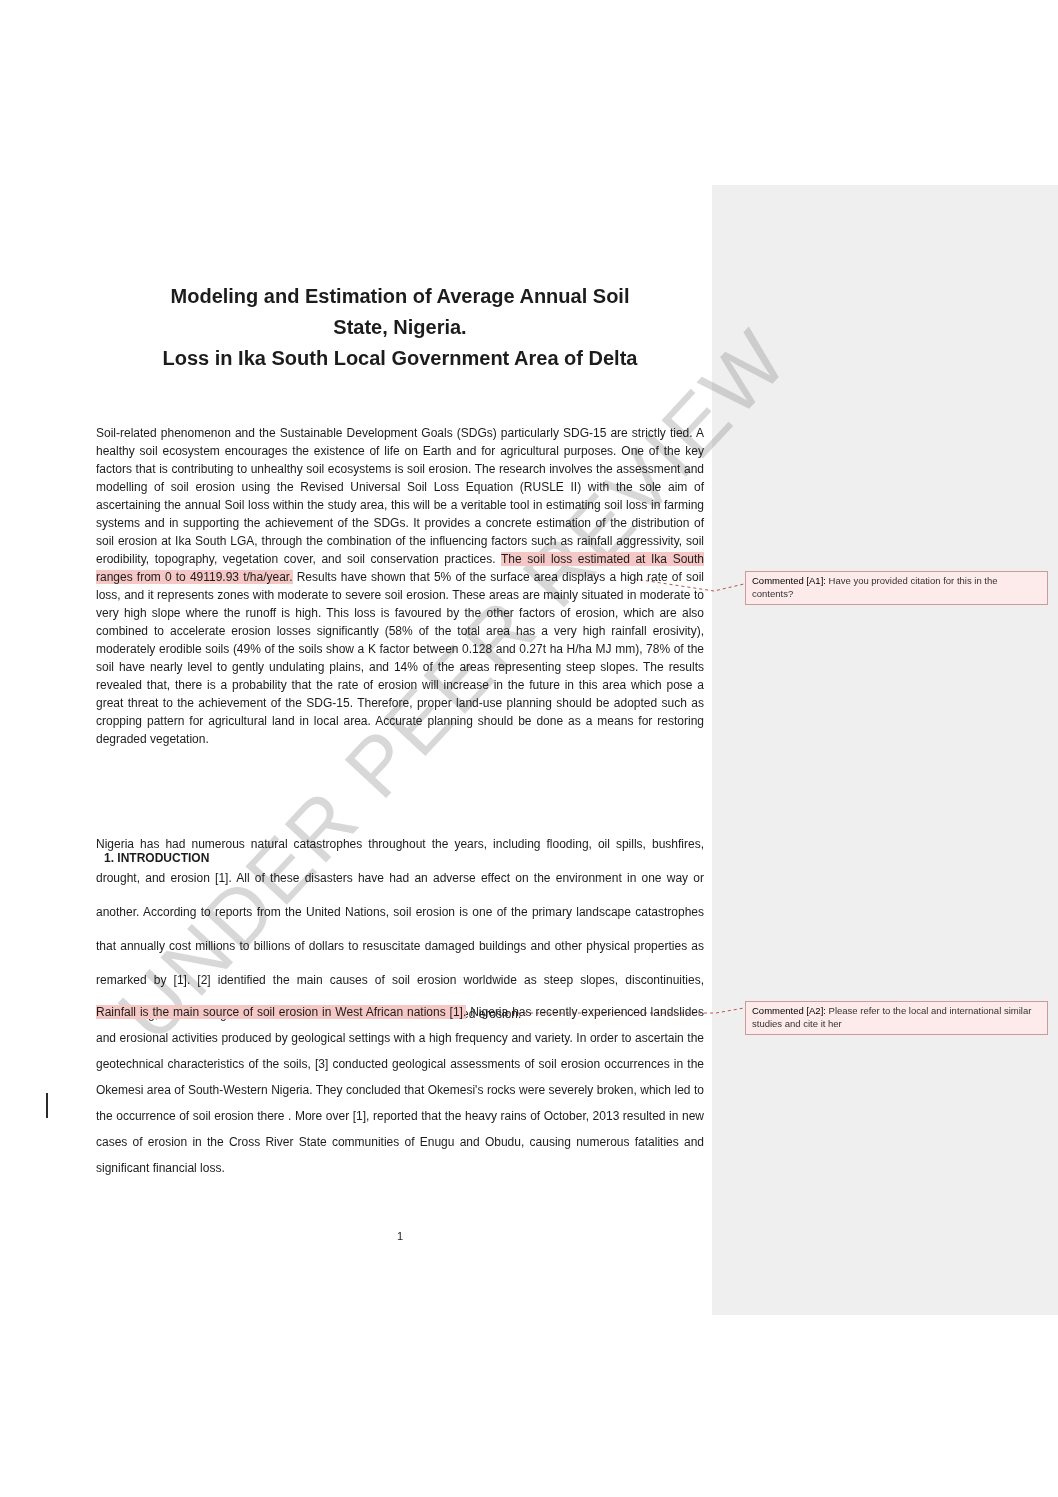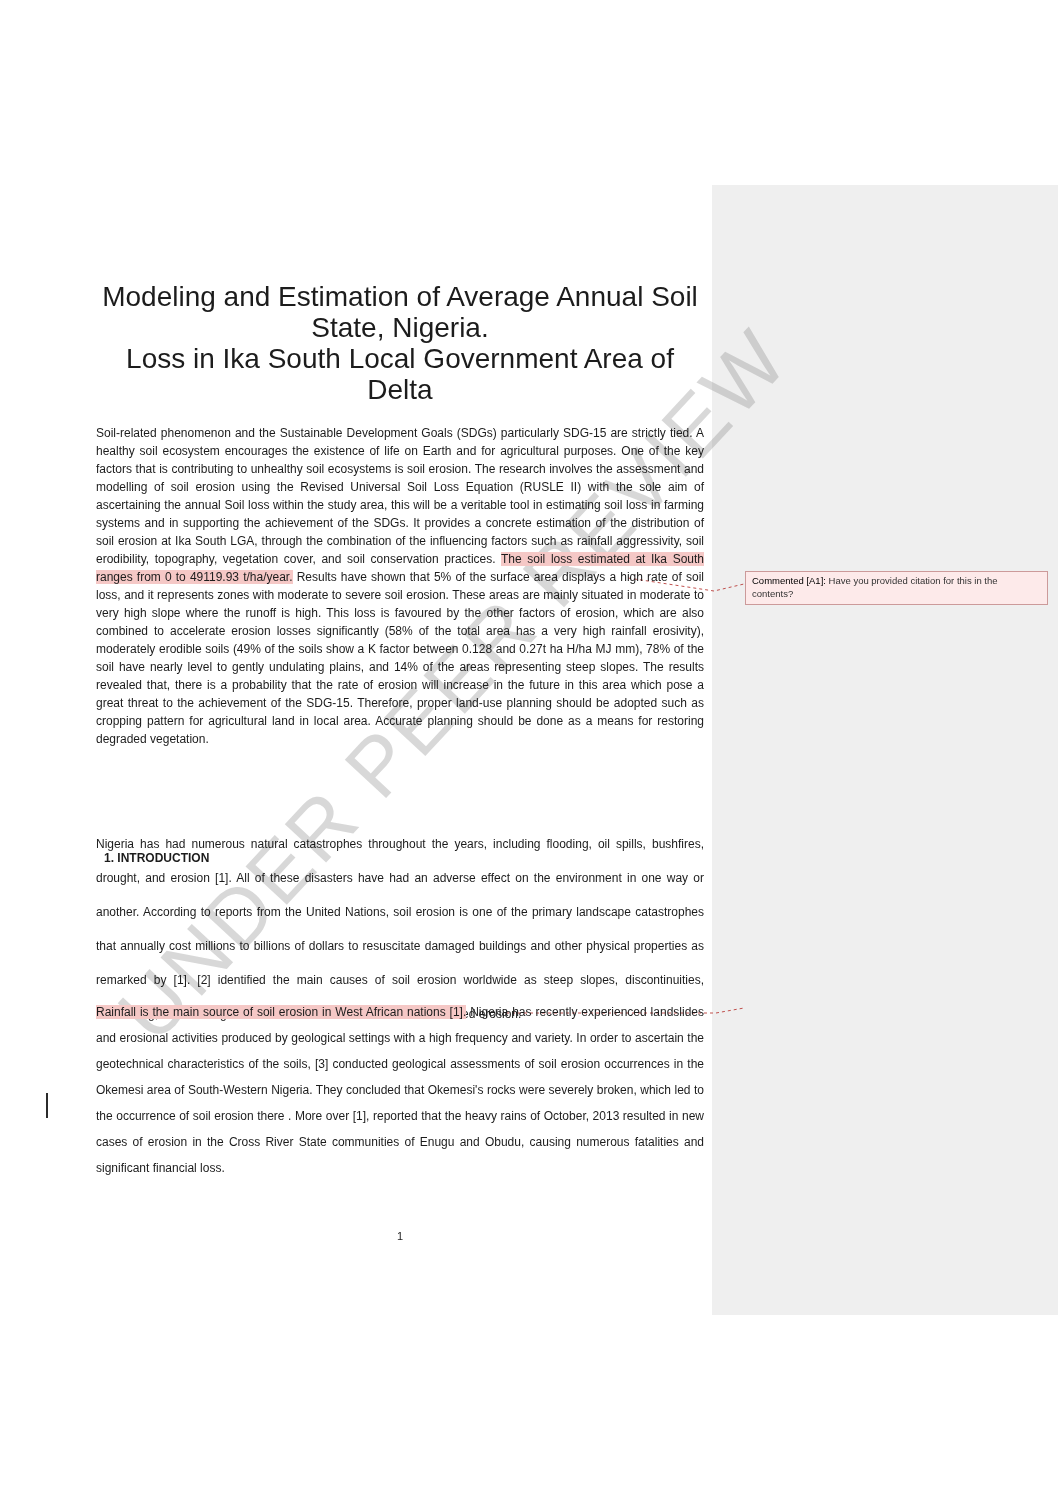--- a/index.html
+++ b/index.html
@@ -13,21 +13,21 @@
     background:var(--pane-background,#efefef);
   }
   .watermark {
     position:absolute; left:100px; top:995px;
     transform:rotate(-47deg); transform-origin:0 0;
     font-size:82px; letter-spacing:3px; white-space:nowrap;
     color:rgba(135,135,135,0.32); pointer-events:none; user-select:none;
   }
   .col { position:absolute; left:96px; width:608px; }
   .title-block { top:281px; text-align:center; }
-  .title-line { font-size:28px; font-weight:normal; line-height:31px; }
+  .title-line { font-size:20px; font-weight:bold; line-height:31px; }
   .section-heading { font-size:12px; font-weight:bold; }
   #abstract-heading { top:406px; }
   #abstract-body { top:424px; font-size:12px; line-height:18px; text-align:justify; }
   #keywords { top:750px; font-size:12px; }
   #intro-heading { top:851px;margin-left:8px; }
   #intro-p1 { top:827px; font-size:12px; line-height:34px; text-align:justify; }
   #intro-p2 { top:999px; font-size:12px; line-height:26px; text-align:justify; }
   #page-number { top:1230px; text-align:center; font-size:11px; }
   .hl { background:var(--highlight,#f5c8c6); color:inherit; }
   .comment-box {
@@ -69,16 +69,17 @@
   <div class="col section-heading" id="intro-heading">1. INTRODUCTION</div>
 
   <div class="col" id="intro-p1">Nigeria has had numerous natural catastrophes throughout the years, including flooding, oil spills, bushfires, drought, and erosion [1]. All of these disasters have had an adverse effect on the environment in one way or another. According to reports from the United Nations, soil erosion is one of the primary landscape catastrophes that annually cost millions to billions of dollars to resuscitate damaged buildings and other physical properties as remarked by [1]. [2] identified the main causes of soil erosion worldwide as steep slopes, discontinuities, weathering, and flooding. These factors all contribute to rainfall-induced erosion.</div>
 
   <div class="col" id="intro-p2"><span class="hl">Rainfall is the main source of soil erosion in West African nations [1].</span><span> Nigeria has recently experienced landslides and erosional activities produced by geological settings with a high frequency and variety. In order to ascertain the geotechnical characteristics of the soils, [3] conducted geological assessments of soil erosion occurrences in the Okemesi area of South-Western Nigeria. They concluded that Okemesi's rocks were severely broken, which led to the occurrence of soil erosion there . More over [1], reported that the heavy rains of October, 2013 resulted in new cases of erosion in the Cross River State communities of Enugu and Obudu, causing numerous fatalities and significant financial loss.</span></div>
 
   <div class="change-bar"></div>
 
   <div class="comment-box" id="comment-a1"><span class="comment-label">Commented [A1]: </span><span>Have you provided citation for this in the contents?</span></div>
 
+  <div class="comment-box" id="comment-a2"><span class="comment-label">Commented [A2]: </span><span>Please refer to the local and international similar studies and cite it her</span></div>
 
   <div class="col" id="page-number">1</div>
 
 </div>
 
 </body></html>

